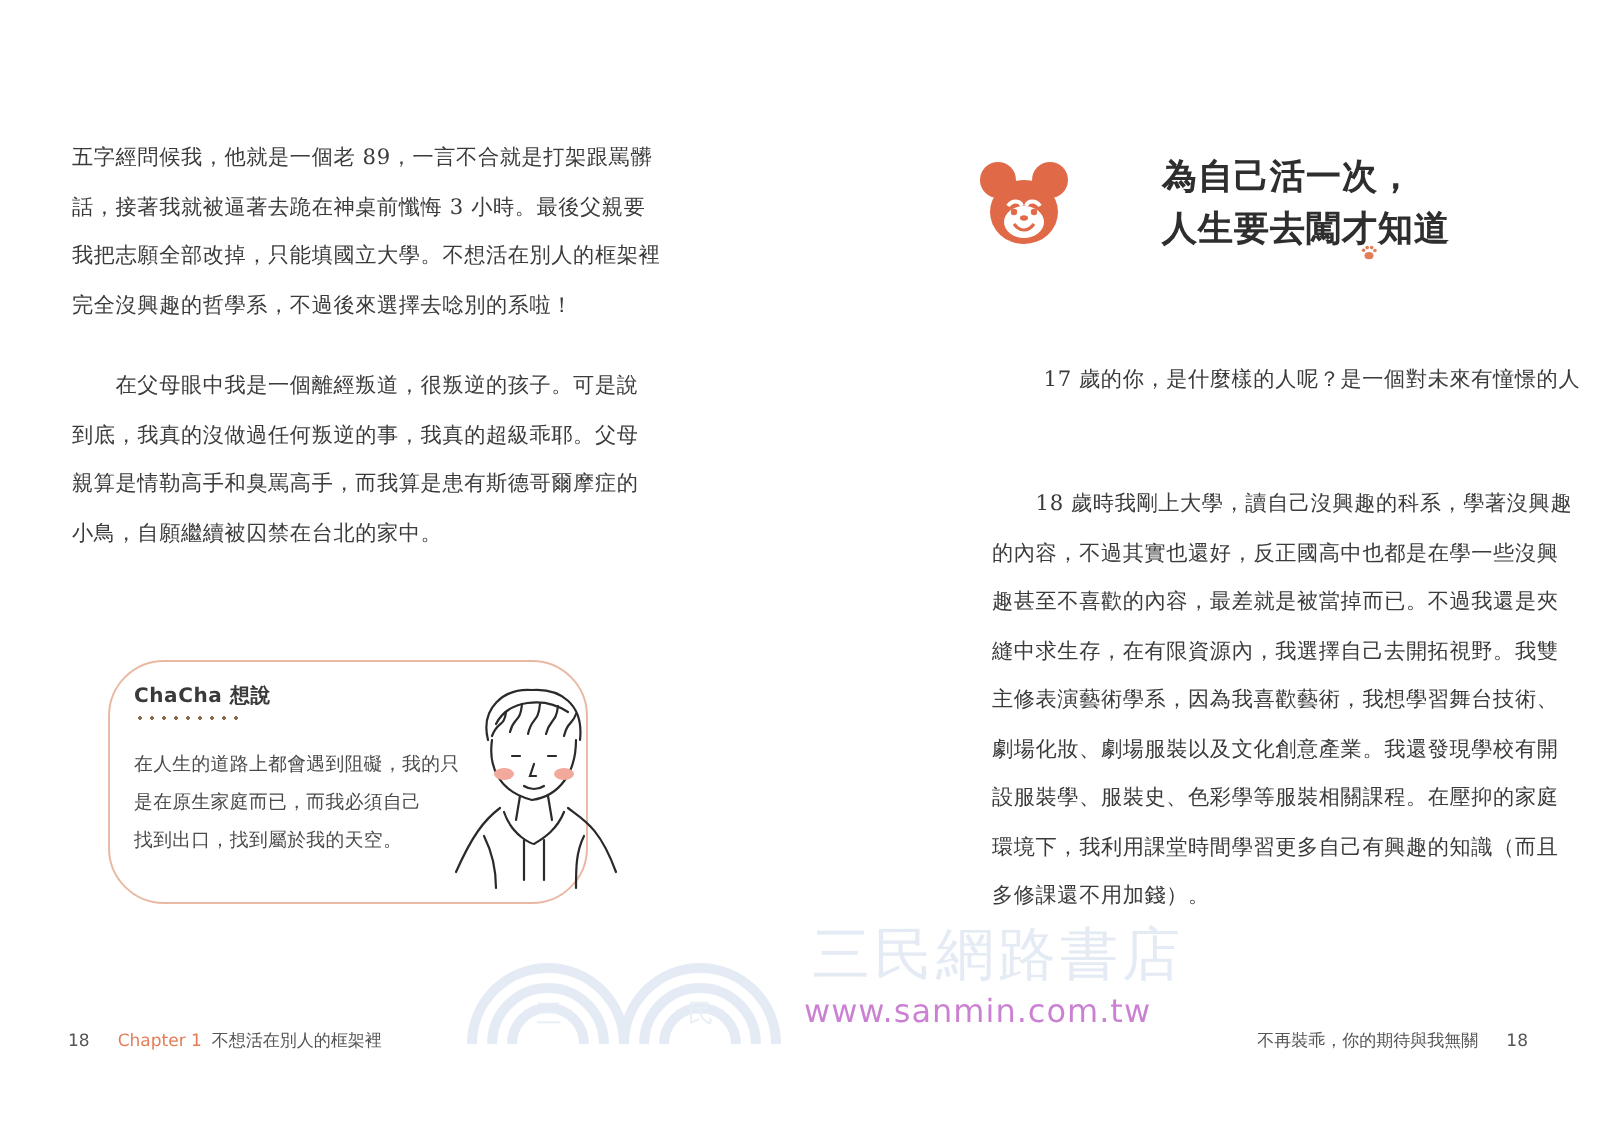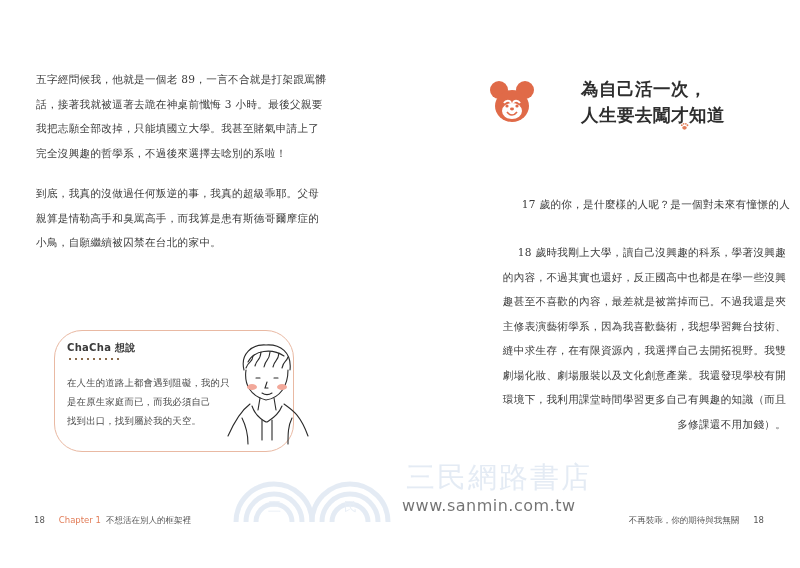--- a/index.html
+++ b/index.html
@@ -5,22 +5,22 @@
     * { margin: 0; padding: 0; box-sizing: border-box; }
     html, body { width: 800px; height: 568px; background: #ffffff; overflow: hidden; }
     body { position: relative; font-family: "DejaVu Serif", "Liberation Serif", serif; color: #3a3a3a; }
     .page { position: absolute; top: 0; height: 560px; width: 400px; }
     .page-left { left: 0; }
     .page-right { left: 400px; }
     .para { position: absolute; font-size: 10.6px; line-height: 24.5px; letter-spacing: 0.3px; color: #3b3b3b; }
     .para p { white-space: nowrap; }
     .left-p1 { left: 36px; top: 67px; }
     .left-p2 { left: 36px; top: 181px; }
-    .right-p1 { left: 100px; top: 178px; margin-top: 14px; }
-    .right-p2 { left: 96px; top: 240px; text-align: right; }
+    .right-p1 { left: 100px; top: 178px; }
+    .right-p2 { left: 96px; top: 240px; }
 
     .callout {
       position: absolute; left: 54px; top: 330px; width: 240px; height: 122px;
       border: 1px solid #e9b9a3; border-radius: 28px; background: #fff; padding-left: 40px;
     }
     .callout-title {
       position: absolute; left: 12px; top: 10px; font-family: "DejaVu Sans", "Liberation Sans", sans-serif;
       font-size: 10px; font-weight: bold; color: #3a3a3a; letter-spacing: 0.3px;
     }
     .callout-dots {
@@ -45,35 +45,36 @@
 
     .footer { position: absolute; top: 515px; font-family: "DejaVu Sans", "Liberation Sans", sans-serif; font-size: 8.5px; color: #555; white-space: nowrap; }
     .footer-left { left: 34px; }
     .footer-left .num { margin-right: 14px; text-align: center; }
     .footer-left .chapter { color: #e27d58; margin-right: 5px; }
     .footer-right { right: 36px; }
     .footer-right .num { margin-left: 14px; }
 
     .watermark { position: absolute; left: 228px; top: 458px; width: 350px; height: 64px; opacity: 0.55; }
     .wm-text { position: absolute; left: 178px; top: 0; font-family: "DejaVu Serif", "Liberation Serif", serif; font-size: 29px; color: #cfdcec; letter-spacing: 2px; white-space: nowrap; text-align: right; }
-    .wm-url { position: absolute; left: 174px; top: 38px; font-family: "DejaVu Sans", "Liberation Sans", sans-serif; font-size: 16px; color: #000000; white-space: nowrap; letter-spacing: 0.5px; }
+    .wm-url { position: absolute; left: 174px; top: 38px; font-family: "DejaVu Sans", "Liberation Sans", sans-serif; font-size: 16px; color: #a21caf; white-space: nowrap; letter-spacing: 0.5px; }
     .wm-mark { position: absolute; left: 0; top: 0; width: 170px; height: 64px; }
     .wm-char { position: absolute; font-family: "DejaVu Serif", "Liberation Serif", serif; font-size: 13px; color: #d6e1ee; }
   </style>
 </head>
 <body>
 
 <div class="page page-left">
   <div class="para left-p1">
     <p>五字經問候我，他就是一個老 89，一言不合就是打架跟罵髒</p>
     <p>話，接著我就被逼著去跪在神桌前懺悔 3 小時。最後父親要</p>
-    <p>我把志願全部改掉，只能填國立大學。我甚至賭氣申請上了</p>
+    <p>我把志願全部改掉，只能填國立大學。不想活在別人的框架裡</p>
     <p>完全沒興趣的哲學系，不過後來選擇去唸別的系啦！</p>
   </div>
   <div class="para left-p2">
+    <p>　　在父母眼中我是一個離經叛道，很叛逆的孩子。可是說</p>
     <p>到底，我真的沒做過任何叛逆的事，我真的超級乖耶。父母</p>
     <p>親算是情勒高手和臭罵高手，而我算是患有斯德哥爾摩症的</p>
     <p>小鳥，自願繼續被囚禁在台北的家中。</p>
   </div>
 
   <div class="callout">
     <div class="callout-title">ChaCha 想說</div>
     <div class="callout-dots"></div>
     <div class="callout-text">
       <p>在人生的道路上都會遇到阻礙，我的只</p>
@@ -133,23 +134,24 @@
 </svg>
 
 <div class="page page-right">
   <div class="para right-p1">
     <p>　　17 歲的你，是什麼樣的人呢？是一個對未來有憧憬的人</p>
   </div>
   <div class="para right-p2">
     <p>　　18 歲時我剛上大學，讀自己沒興趣的科系，學著沒興趣</p>
     <p>的內容，不過其實也還好，反正國高中也都是在學一些沒興</p>
     <p>趣甚至不喜歡的內容，最差就是被當掉而已。不過我還是夾</p>
+    <p>縫中求生存，在有限資源內，我選擇自己去開拓視野。我雙</p>
     <p>主修表演藝術學系，因為我喜歡藝術，我想學習舞台技術、</p>
-    <p>縫中求生存，在有限資源內，我選擇自己去開拓視野。我雙</p>
     <p>劇場化妝、劇場服裝以及文化創意產業。我還發現學校有開</p>
+    <p>設服裝學、服裝史、色彩學等服裝相關課程。在壓抑的家庭</p>
     <p>環境下，我利用課堂時間學習更多自己有興趣的知識（而且</p>
     <p>多修課還不用加錢）。</p>
   </div>
   <div class="footer footer-right">
     <span>不再裝乖，你的期待與我無關</span><span class="num">18</span>
   </div>
 </div>
 
 <div class="watermark">
   <svg class="wm-mark" viewBox="0 0 170 64" fill="none" stroke="#cfdcec" stroke-width="5">

